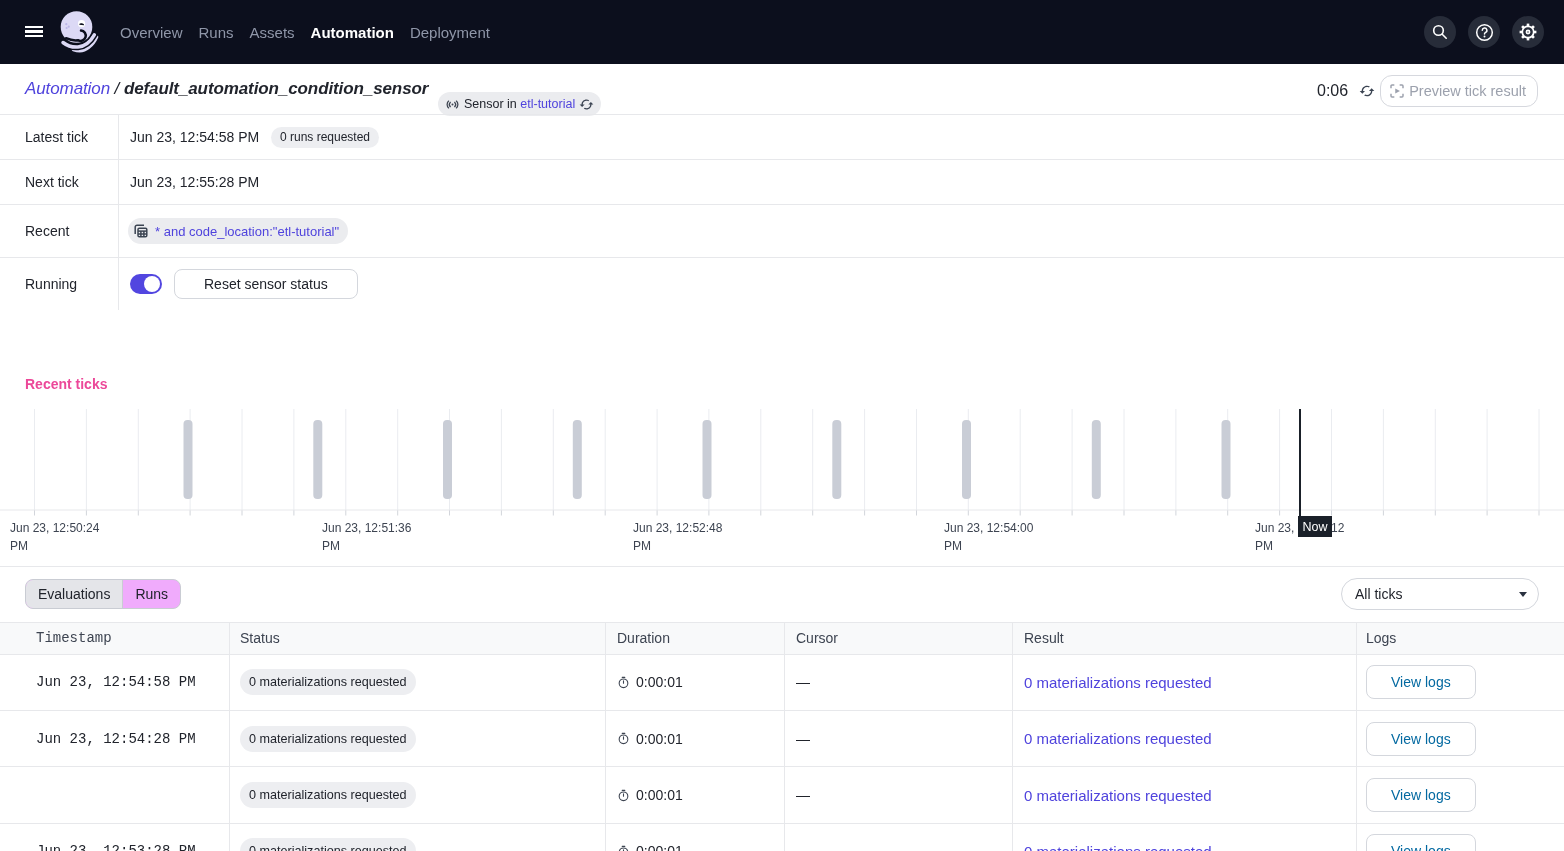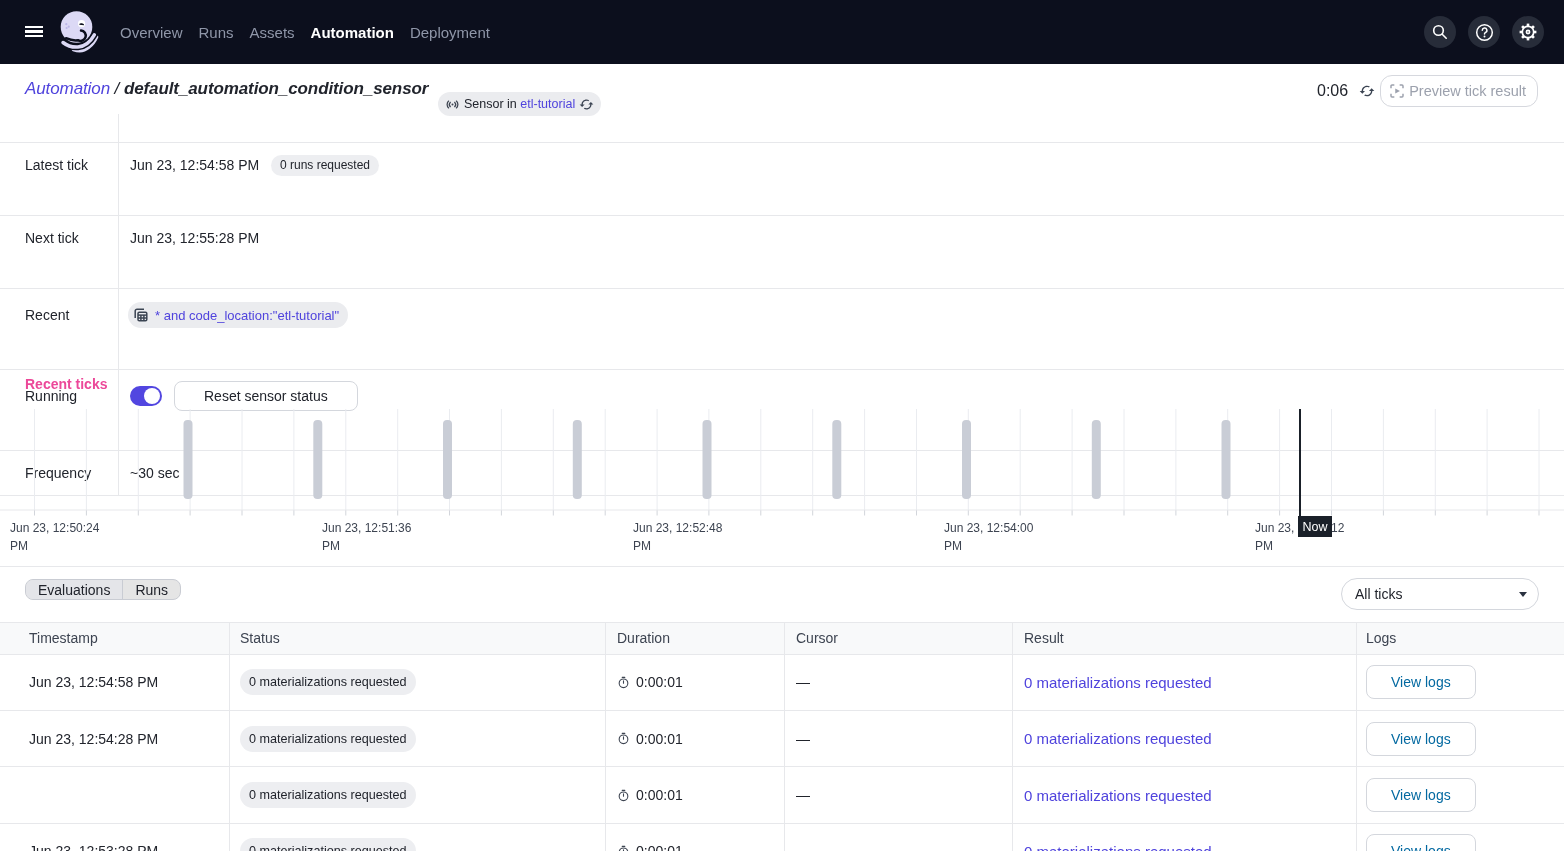--- a/index.html
+++ b/index.html
@@ -26,21 +26,21 @@
 .pill { display:inline-flex; align-items:center; background:#ebecef; border-radius:12px; color:#21242c;margin-top:15px; }
 #sensorpill { position:absolute; left:438px; top:13px; height:24px; padding:0 7px; font-size:12.5px; gap:4px; }
 #sensorpill a { color:#4f43dd; text-decoration:none; }
 #hdr-right { position:absolute; right:26px; top:11px; display:flex; align-items:center;margin-left:44px; }
 #countdown { font-size:16px; color:#21242c; }
 #btn-preview { margin-left:5px; height:32px; border:1px solid #d6d8de; border-radius:12px;
   display:flex; align-items:center; padding:0 11px 0 8px; gap:4px; color:#9ca1ad; font-size:14.5px; background:#fff; }
 
 
 #info { position:absolute; left:0; top:114px; width:1564px; }
-.irow { position:relative; width:1564px; border-top:1px solid #e7e8eb; display:flex; align-items:center;margin-top:28px; }
+.irow { position:relative; width:1564px; border-top:1px solid #e7e8eb; display:flex; align-items:center; }
 .irow .lbl { position:absolute; left:25px; font-size:14px; color:#21242c; }
 .irow .val { position:absolute; left:130px; font-size:14px; color:#21242c; display:flex; align-items:center; }
 #info .last { border-bottom:1px solid #e7e8eb; }
 #vline { position:absolute; left:118px; top:0; bottom:0; width:1px; background:#e7e8eb; }
 .minipill { display:inline-flex; align-items:center; background:#edeef1; border-radius:11px;
   height:21px; padding:0 9px; font-size:12px; color:#21242c; }
 #targetpill { position:absolute; left:128px; height:26px; border-radius:13px; background:#ebecef;
   display:inline-flex; align-items:center; padding:0 9px 0 5px; gap:6px; font-size:13px; }
 #targetpill span { color:#4f43dd; }
 .toggle { position:relative; width:32px; height:20px; border-radius:10px; background:#5246e0; }
@@ -49,37 +49,37 @@
 #btn-reset { height:30px; border:1px solid #d4d7dd; border-radius:8px; background:#fff;
   display:flex; align-items:center; padding:0 29px; font-size:14px; color:#21242c; }
 
 
 #recent-title { position:absolute; left:25px; top:376px; font-size:14px; font-weight:700; color:#ec4899; }
 #chart { position:absolute; left:0; top:409px; width:1564px; height:157px; z-index:3; }
 #chart-border { position:absolute; left:0; top:566px; width:1564px; height:1px; background:#e7e8eb; }
 .axlabel { position:absolute; top:519px; font-size:12px; color:#3d4451; line-height:18px; z-index:1; }
 
 
-#tabs { position:absolute; left:25px; top:579px; height:21px; display:flex;
-  border:1px solid #c9ccd3; border-radius:8px; overflow:hidden; background:#e5e5e5; }
+#tabs { position:absolute; left:25px; top:579px; height:30px; display:flex;
+  border:1px solid #c9ccd3; border-radius:8px; overflow:hidden; background:#f0abfc; }
 #tabs .tab { display:flex; align-items:center; padding:0 12px; font-size:14px; color:#21242c; }
 #tabs .tab.active { background:#e4e5e9; border-right:1px solid #c9ccd3; }
 #allticks { position:absolute; left:1341px; top:578px; width:198px; height:31.5px;
   border:1px solid #d4d7dd; border-radius:16px; background:#fff; display:flex; align-items:center; }
 #allticks span { margin-left:13px; font-size:14px; color:#21242c; }
 #allticks .caret { position:absolute; right:11px; top:13px; width:0; height:0;
   border-left:4px solid transparent; border-right:4px solid transparent; border-top:5px solid #2a3240; }
 
 
 #evtable { position:absolute; left:0; top:622px; width:1564px; }
 .trow { position:relative; width:1564px; border-top:1px solid #e7e8eb; }
 .thead { height:31.6px; background:#f8f9fa; }
 .tdata { height:56.4px; }
 .cell { position:absolute; top:0; height:100%; display:flex; align-items:center; }
-.c1 { left:29px; }
+.c1 { left:36px;font-family:Liberation Mono, monospace; }
 .c2 { left:240px; }
 .c3 { left:617px; }
 .c4 { left:796px; }
 .c5 { left:1024px; }
 .c6 { left:1366px; }
 .thead .cell { font-size:14px; color:#3d4451; }
 .tdata .cell { font-size:14px; color:#21242c; }
 .cdiv { position:absolute; top:0; bottom:0; width:1px; background:#e7e8eb; }
 .statuspill { display:inline-flex; align-items:center; height:26px; padding:0 9px;
   background:#edeef1; border-radius:13px; font-size:12.6px; color:#21242c; }
@@ -207,24 +207,20 @@
           </svg>
         <span>* and code_location:"etl-tutorial"</span>
       </div>
     </div>
     <div class="irow" style="height:53px;">
       <div class="lbl">Running</div>
       <div class="val">
           <span class="toggle"></span>
           <span id="btn-reset" style="margin-left:12px;">Reset sensor status</span>
         </div>
-    </div>
-    <div class="irow last" style="height:46px;">
-      <div class="lbl">Frequency</div>
-      <div class="val">~30 sec</div>
     </div>
     <div id="vline"></div>
   </div>
 
   <div id="recent-title">Recent ticks</div>
   <svg id="chart" width="1564" height="157">
     <g id="grid">
         <line x1="34.5" y1="0" x2="34.5" y2="101" stroke="#eaecf0" stroke-width="1"></line>
         <line x1="34.5" y1="101" x2="34.5" y2="106.5" stroke="#d2d5db" stroke-width="1"></line>
         <line x1="86.4" y1="0" x2="86.4" y2="101" stroke="#eaecf0" stroke-width="1"></line>

